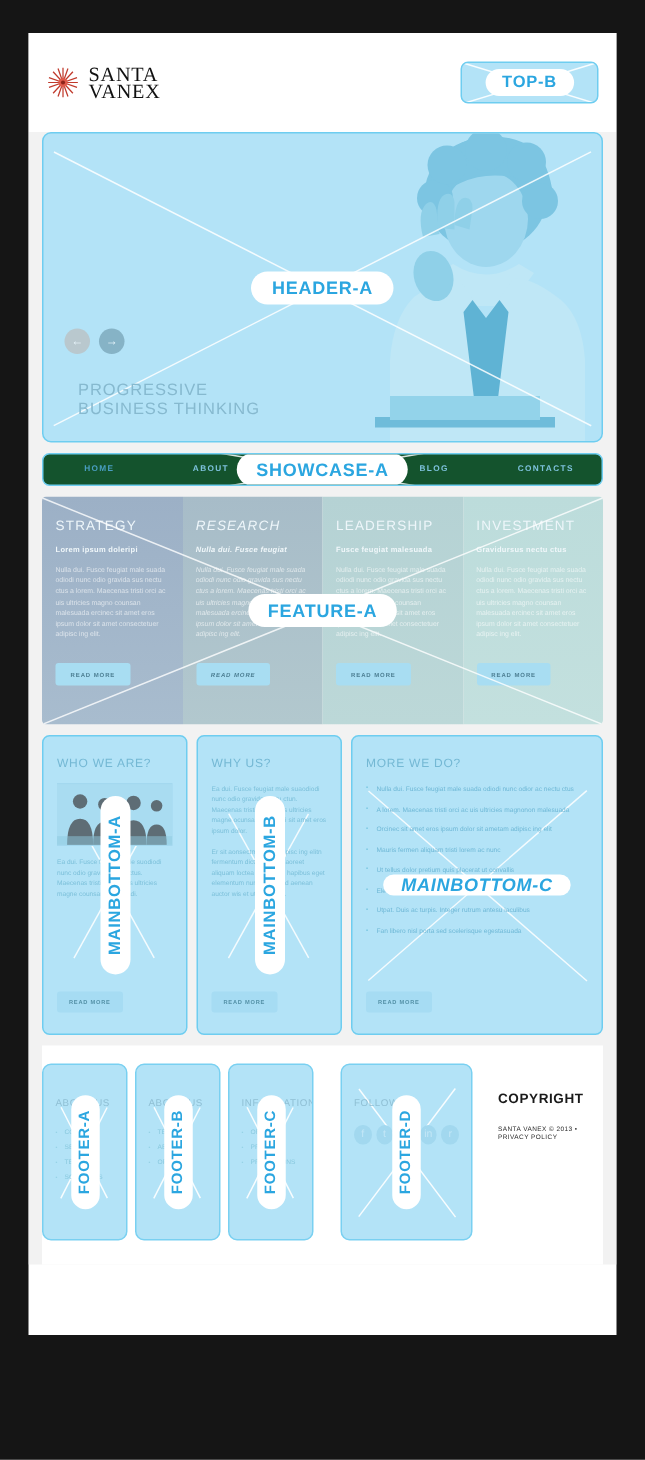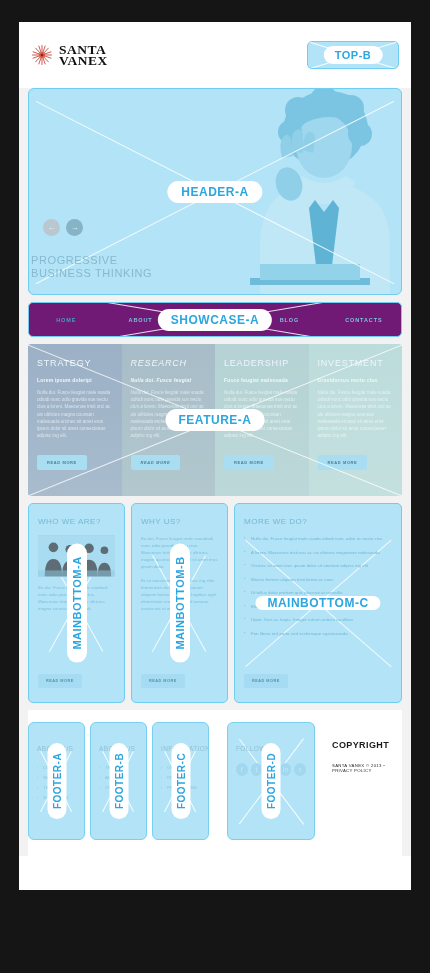--- a/index.html
+++ b/index.html
@@ -26,21 +26,21 @@
     align-items: center;
     padding: 0 12px;
   }
   .logo { display: flex; align-items: center; gap: 6px; }
   .logo-mark { width: 22px; height: 22px; flex: none; }
   .logo-text {
     font-family: "Liberation Serif", serif;
     font-size: 13.5px; line-height: 11.5px;
     letter-spacing: 0.5px;
     color: #111;
-    font-weight: 700;
+    font-weight: 400;
   }
   .logo-text span { display: block; }
   .topbar-right {
     margin-left: auto;
     position: relative;
     width: 92px; height: 28px;
   }
 
   
   .ph {
@@ -109,34 +109,34 @@
     display: flex; gap: 6px; z-index: 4;
   }
   .arrow {
     width: 17px; height: 17px; border-radius: 50%;
     display: flex; align-items: center; justify-content: center;
     font-size: 8px; color: #eaf7fd;
   }
   .arrow.prev { background: #b9c8ce; }
   .arrow.next { background: #86b3c6; }
   .hero-tagline {
-    position: absolute; left: 2px; bottom: 14px;
+    position: absolute; left: 23px; bottom: 14px;
     font-size: 11px; line-height: 13px;
     color: #86b9cf;
     letter-spacing: .6px;
     z-index: 4;
   }
   .hero-tagline span { display: block; }
 
   
   .showcase {
     position: relative;
-    height: 35px;
+    height: 22px;
     margin-top: 7px;
-    background: #701a75;
+    background: #14532d;
     border: 1px solid #6ecdf0;
     border-radius: 5px;
     display: flex; align-items: center;
     overflow: hidden;
   }
   .showcase::before, .showcase::after {
     content: "";
     position: absolute; left: -4%; top: 50%;
     width: 108%; height: 1.2px;
     background: rgba(255,255,255,.85);
@@ -504,21 +504,21 @@
           <li>Nulla dui. Fusce feugiat male suada odiodi nunc odior ac nectu ctus</li>
           <li>A lorem. Maecenas tristi orci ac uis ultricies magnonon malesuada</li>
           <li>Orcinec sit amet eros ipsum dolor sit ametam adipisc ing elit</li>
           <li>Mauris fermen aliquam tristi lorem ac nunc</li>
           <li>Ut tellus dolor pretium quis placerat ut convallis</li>
           <li>Eleifend elit. Aenean auctor wis et ut orci vol</li>
           <li>Utpat. Duis ac turpis. Integer rutrum antesu iaculibus</li>
           <li>Fan libero nisl porta sed scelerisque egestasuada</li>
         </ul>
         <div class="mb-btn">READ MORE</div>
-        <div class="tag" style="font-size:12px;padding:0 12px;">MAINBOTTOM-C</div>
+        <div class="tag" style="font-size:12px;padding:0 12px;font-style:italic;">MAINBOTTOM-C</div>
       </div>
     </div>
 
     <div class="footer">
 
       <div class="fbox fb-sm">
         <div class="fb-title">ABOUT US</div>
         <ul class="fb-list">
           <li>COMPANY</li>
           <li>SERVICES</li>

